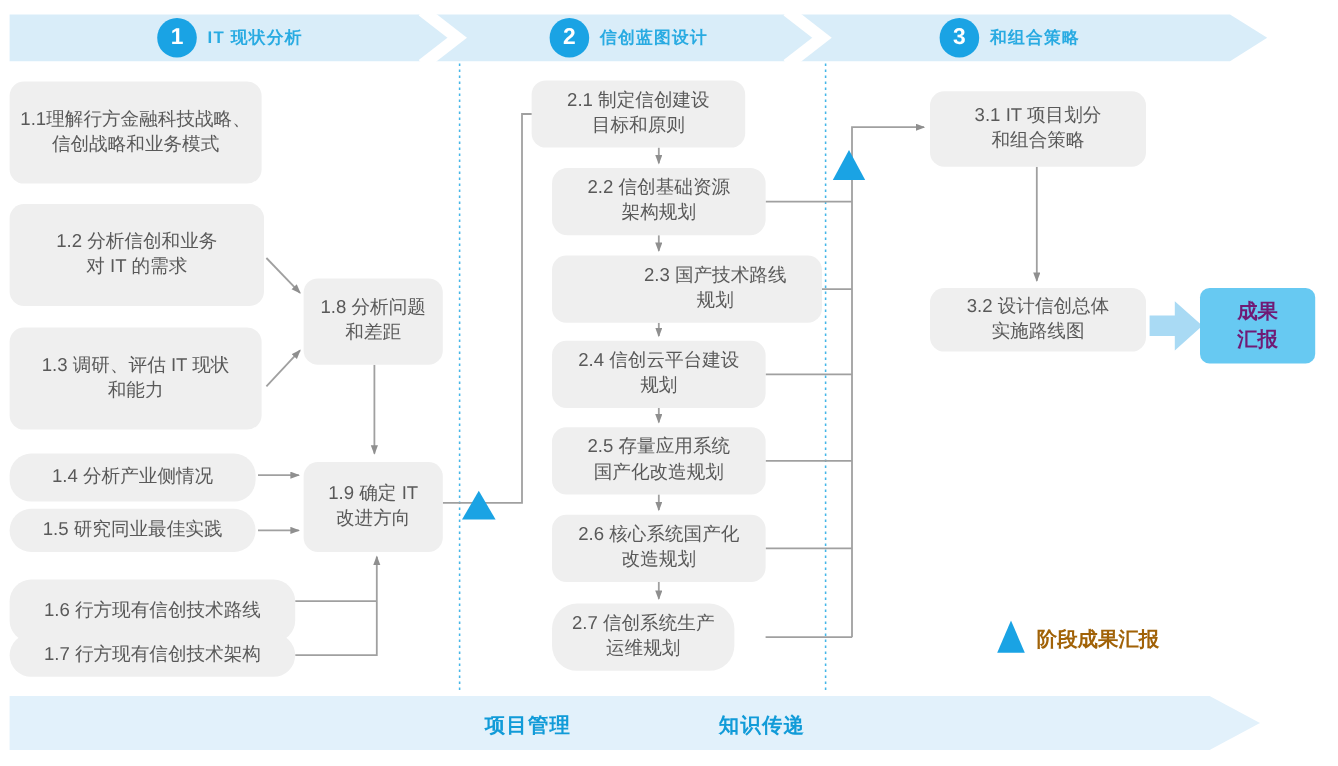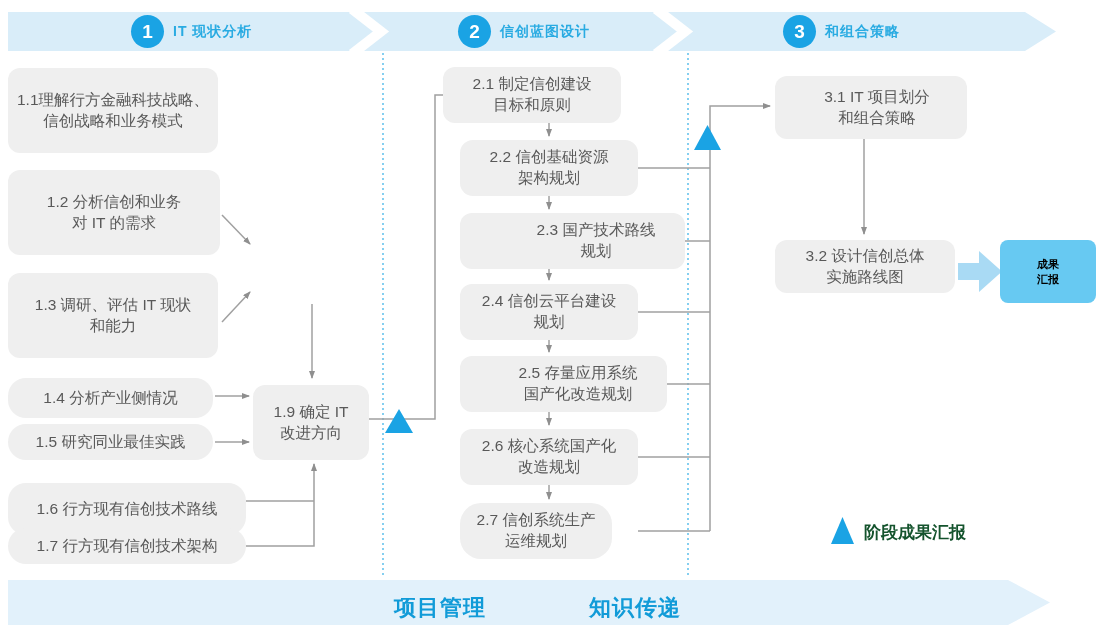--- a/index.html
+++ b/index.html
@@ -16,25 +16,25 @@
   .phase-title{color:#29abe2;font-weight:bold;font-size:14px;letter-spacing:1px;}
   .node{
     position:absolute;background:#efefef;border-radius:12px;z-index:2;
     display:flex;align-items:center;justify-content:center;text-align:center;
     color:#595959;font-size:15.5px;line-height:1.35;white-space:pre-line;
   }
   .pill{border-radius:18px;}
   .result-box{
     position:absolute;background:#67c9f2;border-radius:8px;z-index:2;
     display:flex;align-items:center;justify-content:center;text-align:center;
-    color:#000000;font-weight:bold;font-size:11px;line-height:1.35;white-space:pre-line;
+    color:#701a75;font-weight:bold;font-size:17px;line-height:1.35;white-space:pre-line;
   }
-  .legend-label{position:absolute;z-index:2;color:#14532d;font-weight:bold;font-size:17px;}
+  .legend-label{position:absolute;z-index:2;color:#a16207;font-weight:bold;font-size:17px;}
   .footer-label{
-    position:absolute;z-index:2;color:#119bd8;font-weight:bold;font-size:22px;
+    position:absolute;z-index:2;color:#119bd8;font-weight:bold;font-size:17px;
     transform:translateX(-50%);letter-spacing:1px;
   }
 </style>
 </head>
 <body>
 
 <div class="stage">
 
   <svg width="1115" height="638" viewBox="0 0 1115 638">
     <defs>
@@ -103,39 +103,41 @@
   <div class="node" style="left:8px;top:68px;width:210px;height:85px;">1.1理解行方金融科技战略、
 信创战略和业务模式</div>
   <div class="node" style="left:8px;top:170px;width:212px;height:85px;">1.2 分析信创和业务
 对 IT 的需求</div>
   <div class="node" style="left:8px;top:273px;width:210px;height:85px;">1.3 调研、评估 IT 现状
 和能力</div>
   <div class="node pill" style="left:8px;top:378px;width:205px;height:40px;">1.4 分析产业侧情况</div>
   <div class="node pill" style="left:8px;top:424px;width:205px;height:36px;">1.5 研究同业最佳实践</div>
   <div class="node pill" style="left:8px;top:483px;width:238px;height:52px;">1.6 行方现有信创技术路线</div>
   <div class="node pill" style="left:8px;top:528px;width:238px;height:36px;">1.7 行方现有信创技术架构</div>
+  <div class="node" style="left:253px;top:232px;width:116px;height:72px;">1.8 分析问题
+和差距</div>
   <div class="node" style="left:253px;top:385px;width:116px;height:75px;">1.9 确定 IT
 改进方向</div>
 
   <div class="node" style="left:443px;top:67px;width:178px;height:56px;">2.1 制定信创建设
 目标和原则</div>
   <div class="node" style="left:460px;top:140px;width:178px;height:56px;border-radius:13px;">2.2 信创基础资源
 架构规划</div>
   <div class="node" style="left:460px;top:213px;width:178px;height:56px;padding-left:47px;">2.3 国产技术路线
 规划</div>
   <div class="node" style="left:460px;top:284px;width:178px;height:56px;">2.4 信创云平台建设
 规划</div>
-  <div class="node" style="left:460px;top:356px;width:178px;height:56px;padding-left:29px;">2.5 存量应用系统
+  <div class="node" style="left:460px;top:356px;width:178px;height:56px;">2.5 存量应用系统
 国产化改造规划</div>
   <div class="node" style="left:460px;top:429px;width:178px;height:56px;">2.6 核心系统国产化
 改造规划</div>
   <div class="node" style="left:460px;top:503px;width:152px;height:56px;border-radius:21px;">2.7 信创系统生产
 运维规划</div>
 
-  <div class="node" style="left:775px;top:76px;width:180px;height:63px;padding-left:12px;">3.1 IT 项目划分
+  <div class="node" style="left:775px;top:76px;width:180px;height:63px;">3.1 IT 项目划分
 和组合策略</div>
   <div class="node" style="left:775px;top:240px;width:180px;height:53px;">3.2 设计信创总体
 实施路线图</div>
   <div class="result-box" style="left:1000px;top:240px;width:96px;height:63px;">成果
 汇报</div>
 
   <div class="legend-label" style="left:864px;top:521px;">阶段成果汇报</div>
 
   <div class="footer-label" style="left:440px;top:593px;">项目管理</div>
   <div class="footer-label" style="left:635px;top:593px;">知识传递</div>

